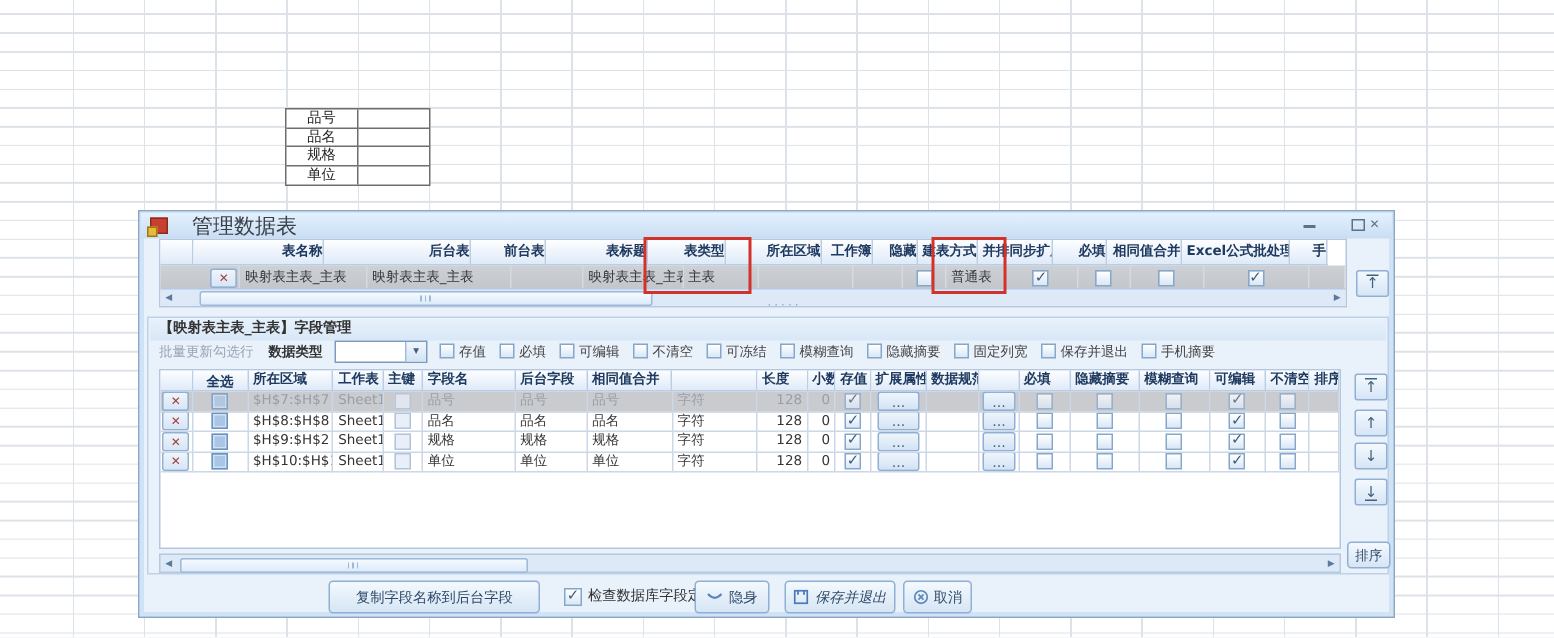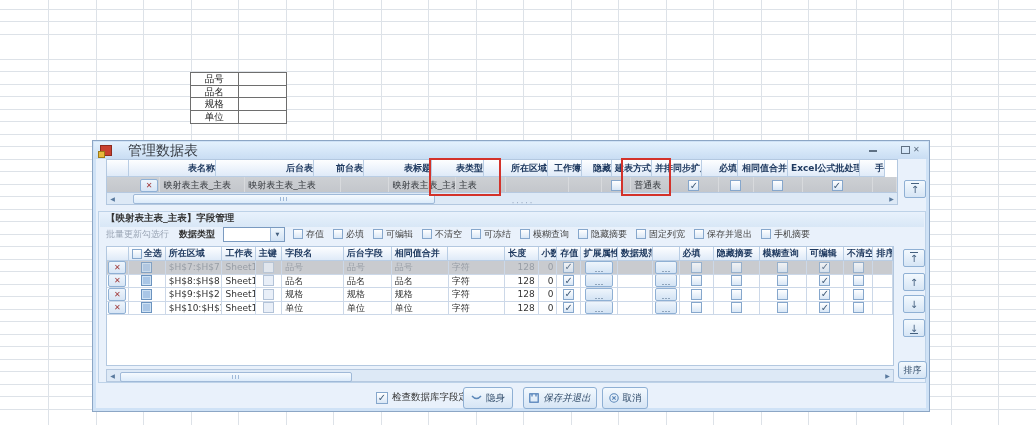--- a/index.html
+++ b/index.html
@@ -272,21 +272,21 @@
           <label class="tcb">
             <span class="cb" style="width:10px;height:10px;"></span>
             <span>手机摘要</span>
           </label>
         </span>
     </div>
 
     <div class="g2">
       <div class="hrow">
         <span class="hdrcell fc1"></span>
-        <span class="hdrcell fc2 ctr" style="gap:2px;">
+        <span class="hdrcell fc2 ctr" style="gap:2px;flex-direction:column;">
             <span class="cb" style="width:10px;height:10px;"></span>
             <span>全选</span>
           </span>
         <span class="hdrcell fc3">所在区域</span>
         <span class="hdrcell fc4">工作表</span>
         <span class="hdrcell fc5">主键</span>
         <span class="hdrcell fc6">字段名</span>
         <span class="hdrcell fc7">后台字段</span>
         <span class="hdrcell fc8">相同值合并</span>
         <span class="hdrcell fc9"></span>
@@ -498,20 +498,23 @@
         </span>
       <span class="sb-right"></span>
     </div>
 
     <div class="sbtn arr-up bar-top" style="left:810px;top:108px;"></div>
     <div class="sbtn arr-up" style="left:810px;top:132px;"></div>
     <div class="sbtn arr-down" style="left:810px;top:154px;"></div>
     <div class="sbtn arr-down bar-bot" style="left:810px;top:178px;"></div>
     <div class="txtbtn" style="position:absolute;left:805px;top:220px;width:27px;height:16px;font-size:9px;">排序</div>
 
+    <div class="txtbtn footer-btn" style="left:126px;width:139px;">
+      <span>复制字段名称到后台字段</span>
+    </div>
     <label class="chk-row" style="left:283px;">
       <span class="cb" style="width:12px;height:12px;" data-checked="true"></span>
       <span>检查数据库字段定义</span>
     </label>
     <div class="txtbtn footer-btn" style="left:370px;width:48px;">
       <svg class="ico" width="11" height="8" viewBox="0 0 11 8">
           <path d="M1,2 Q5.5,7 10,2" fill="none" stroke="#5b87b8" stroke-width="1.5"></path>
         </svg>
       <span>隐身</span>
     </div>

